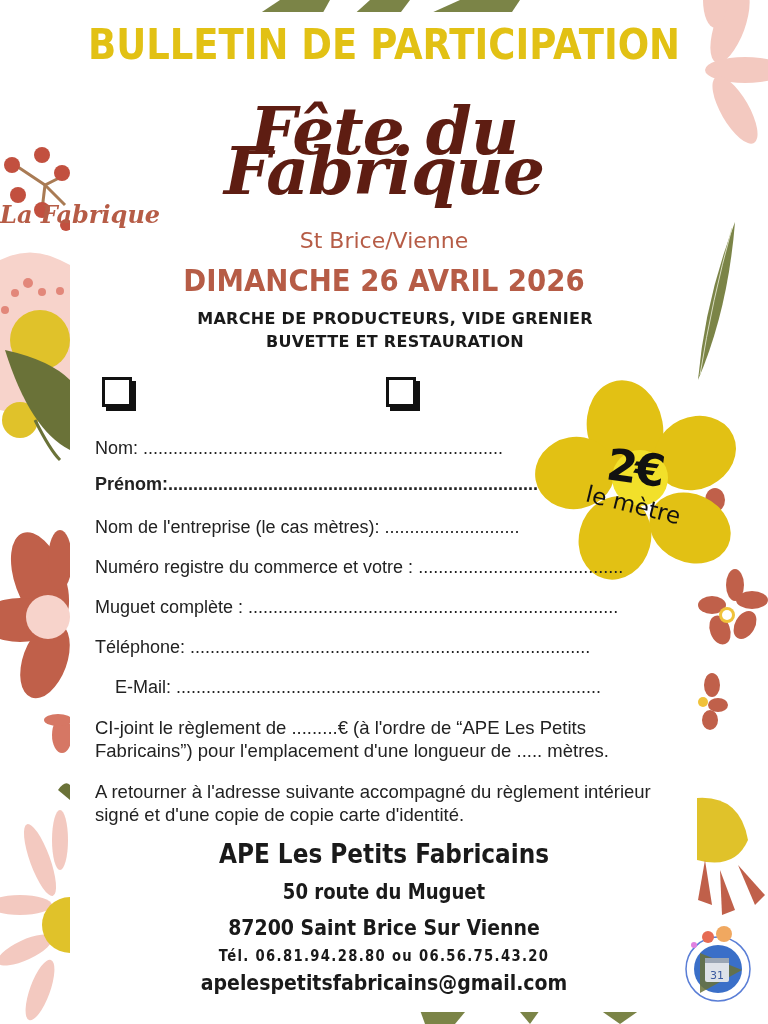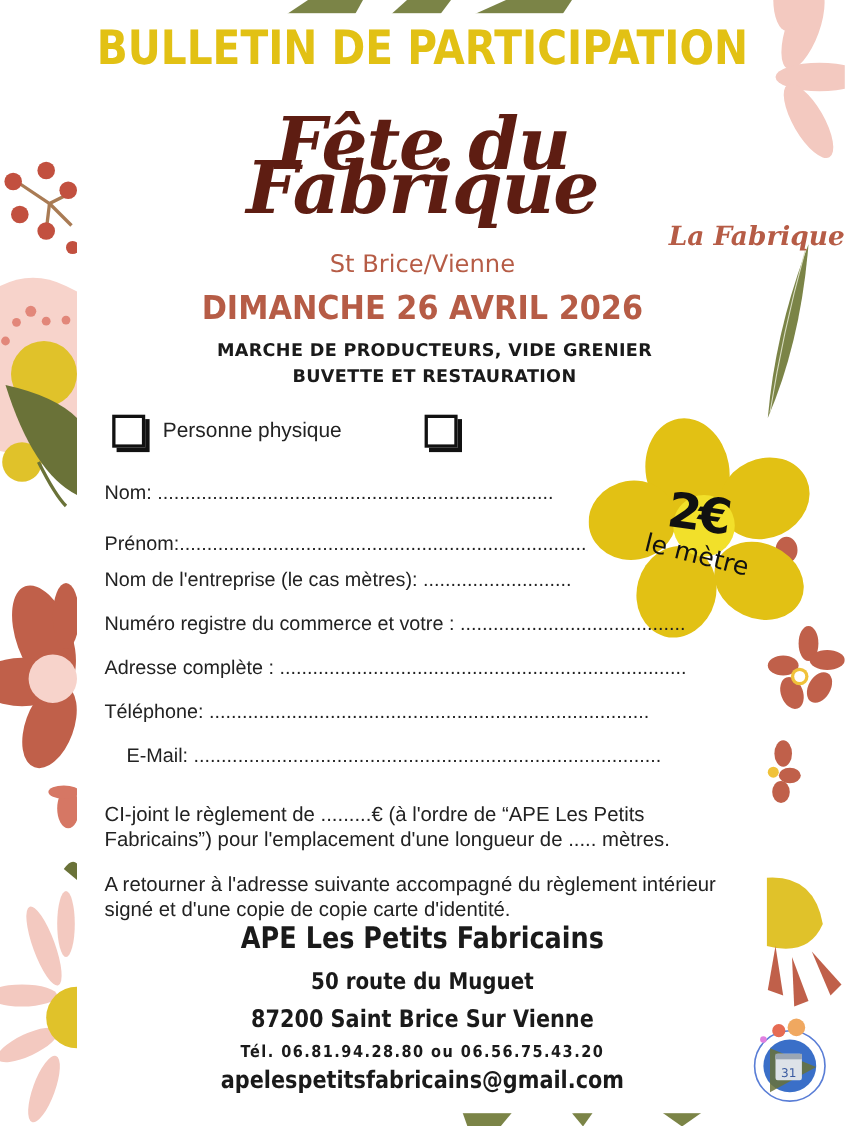--- a/index.html
+++ b/index.html
@@ -20,21 +20,21 @@
     line-height: 60px;
   }
   .fete {
     position: absolute; left: 0; width: 768px; text-align: center;
     font-family: "DejaVu Serif", serif; font-weight: bold; font-style: italic;
     color: #5e1d12; line-height: 1;
   }
   .fete1 { top: 98px; font-size: 66px; letter-spacing: -1px; }
   .fete2 { top: 138px; font-size: 66px; letter-spacing: -1px; }
   .fabrique {
-    position: absolute; left: 0; top: 200px; width: 768px; text-align: right;
+    position: absolute; left: 0; top: 200px; width: 768px; text-align: left;
     font-family: "DejaVu Serif", serif; font-weight: bold; font-style: italic;
     font-size: 24px; color: #b65c46;
   }
   .town {
     position: absolute; left: 0; top: 228px; width: 768px; text-align: center;
     font-family: "DejaVu Sans", sans-serif; font-size: 22px; color: #b65c46;
   }
   .date {
     position: absolute; left: 0; top: 263px; width: 768px; text-align: center;
     font-family: "DejaVu Sans", sans-serif; font-weight: bold; font-size: 30px;
@@ -55,21 +55,21 @@
     box-shadow: 4px 4px 0 #111; background: #fff; margin-right: 16px;
     cursor: pointer;
   }
   .check-label { font-size: 19px; color: #222; }
   .field {
     position: absolute; left: 95px; font-size: 18px; color: #222; white-space: nowrap;
   }
   .field .label { }
   .field .dots { letter-spacing: 0px; color: #222; }
   .para {
-    position: absolute; left: 95px; width: 590px; font-size: 18.5px; line-height: 23px; color: #222; margin-top: 12px;
+    position: absolute; left: 95px; width: 590px; font-size: 18.5px; line-height: 23px; color: #222;
   }
   .org {
     position: absolute; left: 0; width: 768px; text-align: center;
     font-family: "DejaVu Sans", sans-serif; font-weight: bold; color: #1a1a1a;
   }
   .org1 { top: 838px; font-size: 27px; transform: scaleX(0.86); }
   .org2 { top: 880px; font-size: 21px; transform: scaleX(0.86); }
   .org3 { top: 915px; font-size: 22px; transform: scaleX(0.86); }
   .org4 { top: 947px; font-size: 15px; letter-spacing: 1.5px; transform: scaleX(0.88); }
   .org5 { top: 970px; font-size: 22px; transform: scaleX(0.86); }
@@ -198,40 +198,39 @@
     <ellipse cx="80" cy="160" rx="36" ry="42" transform="rotate(15 80 160)"></ellipse>
     <ellipse cx="40" cy="95" rx="40" ry="36" transform="rotate(-10 40 95)"></ellipse>
   </g>
   <circle cx="105" cy="100" r="28" fill="#f2e02a"></circle>
 </svg>
 <div class="price">2€</div>
 <div class="price-sub">le mètre</div>
 
 <div class="check-row" style="left:102px;">
   <div class="checkbox"></div>
-  <span class="check-label">Personne physique</span>
 </div>
 <div class="check-row" style="left:386px;">
   <div class="checkbox"></div>
 </div>
 
 <div class="field" style="top:438px;">
   <span class="label">Nom: </span><span class="dots">........................................................................</span>
 </div>
-<div class="field" style="top:484px;">
+<div class="field" style="top:474px;font-weight:bold;">
   <span class="label">Prénom:</span><span class="dots">..........................................................................</span>
 </div>
 <div class="field" style="top:517px;">
   <span class="label">Nom de l'entreprise (le cas mètres): </span><span class="dots">...........................</span>
 </div>
 <div class="field" style="top:557px;">
   <span class="label">Numéro registre du commerce et votre : </span><span class="dots">.........................................</span>
 </div>
 <div class="field" style="top:597px;">
-  <span class="label">Adresse complète :  </span><span class="dots">..........................................................................</span>
+  <span class="label">Muguet complète :  </span><span class="dots">..........................................................................</span>
 </div>
 <div class="field" style="top:637px;">
   <span class="label">Téléphone: </span><span class="dots">................................................................................</span>
 </div>
 <div class="field" style="top:677px;margin-left:20px;">
   <span class="label">E-Mail:  </span><span class="dots">.....................................................................................</span>
 </div>
 
 <div class="para" style="top:716px;">CI-joint le règlement de .........€ (à l'ordre de “APE Les Petits Fabricains”) pour l'emplacement d'une longueur de ..... mètres.</div>
 <div class="para" style="top:780px;">A retourner à l'adresse suivante accompagné du règlement intérieur signé et d'une copie de copie carte d'identité.</div>

